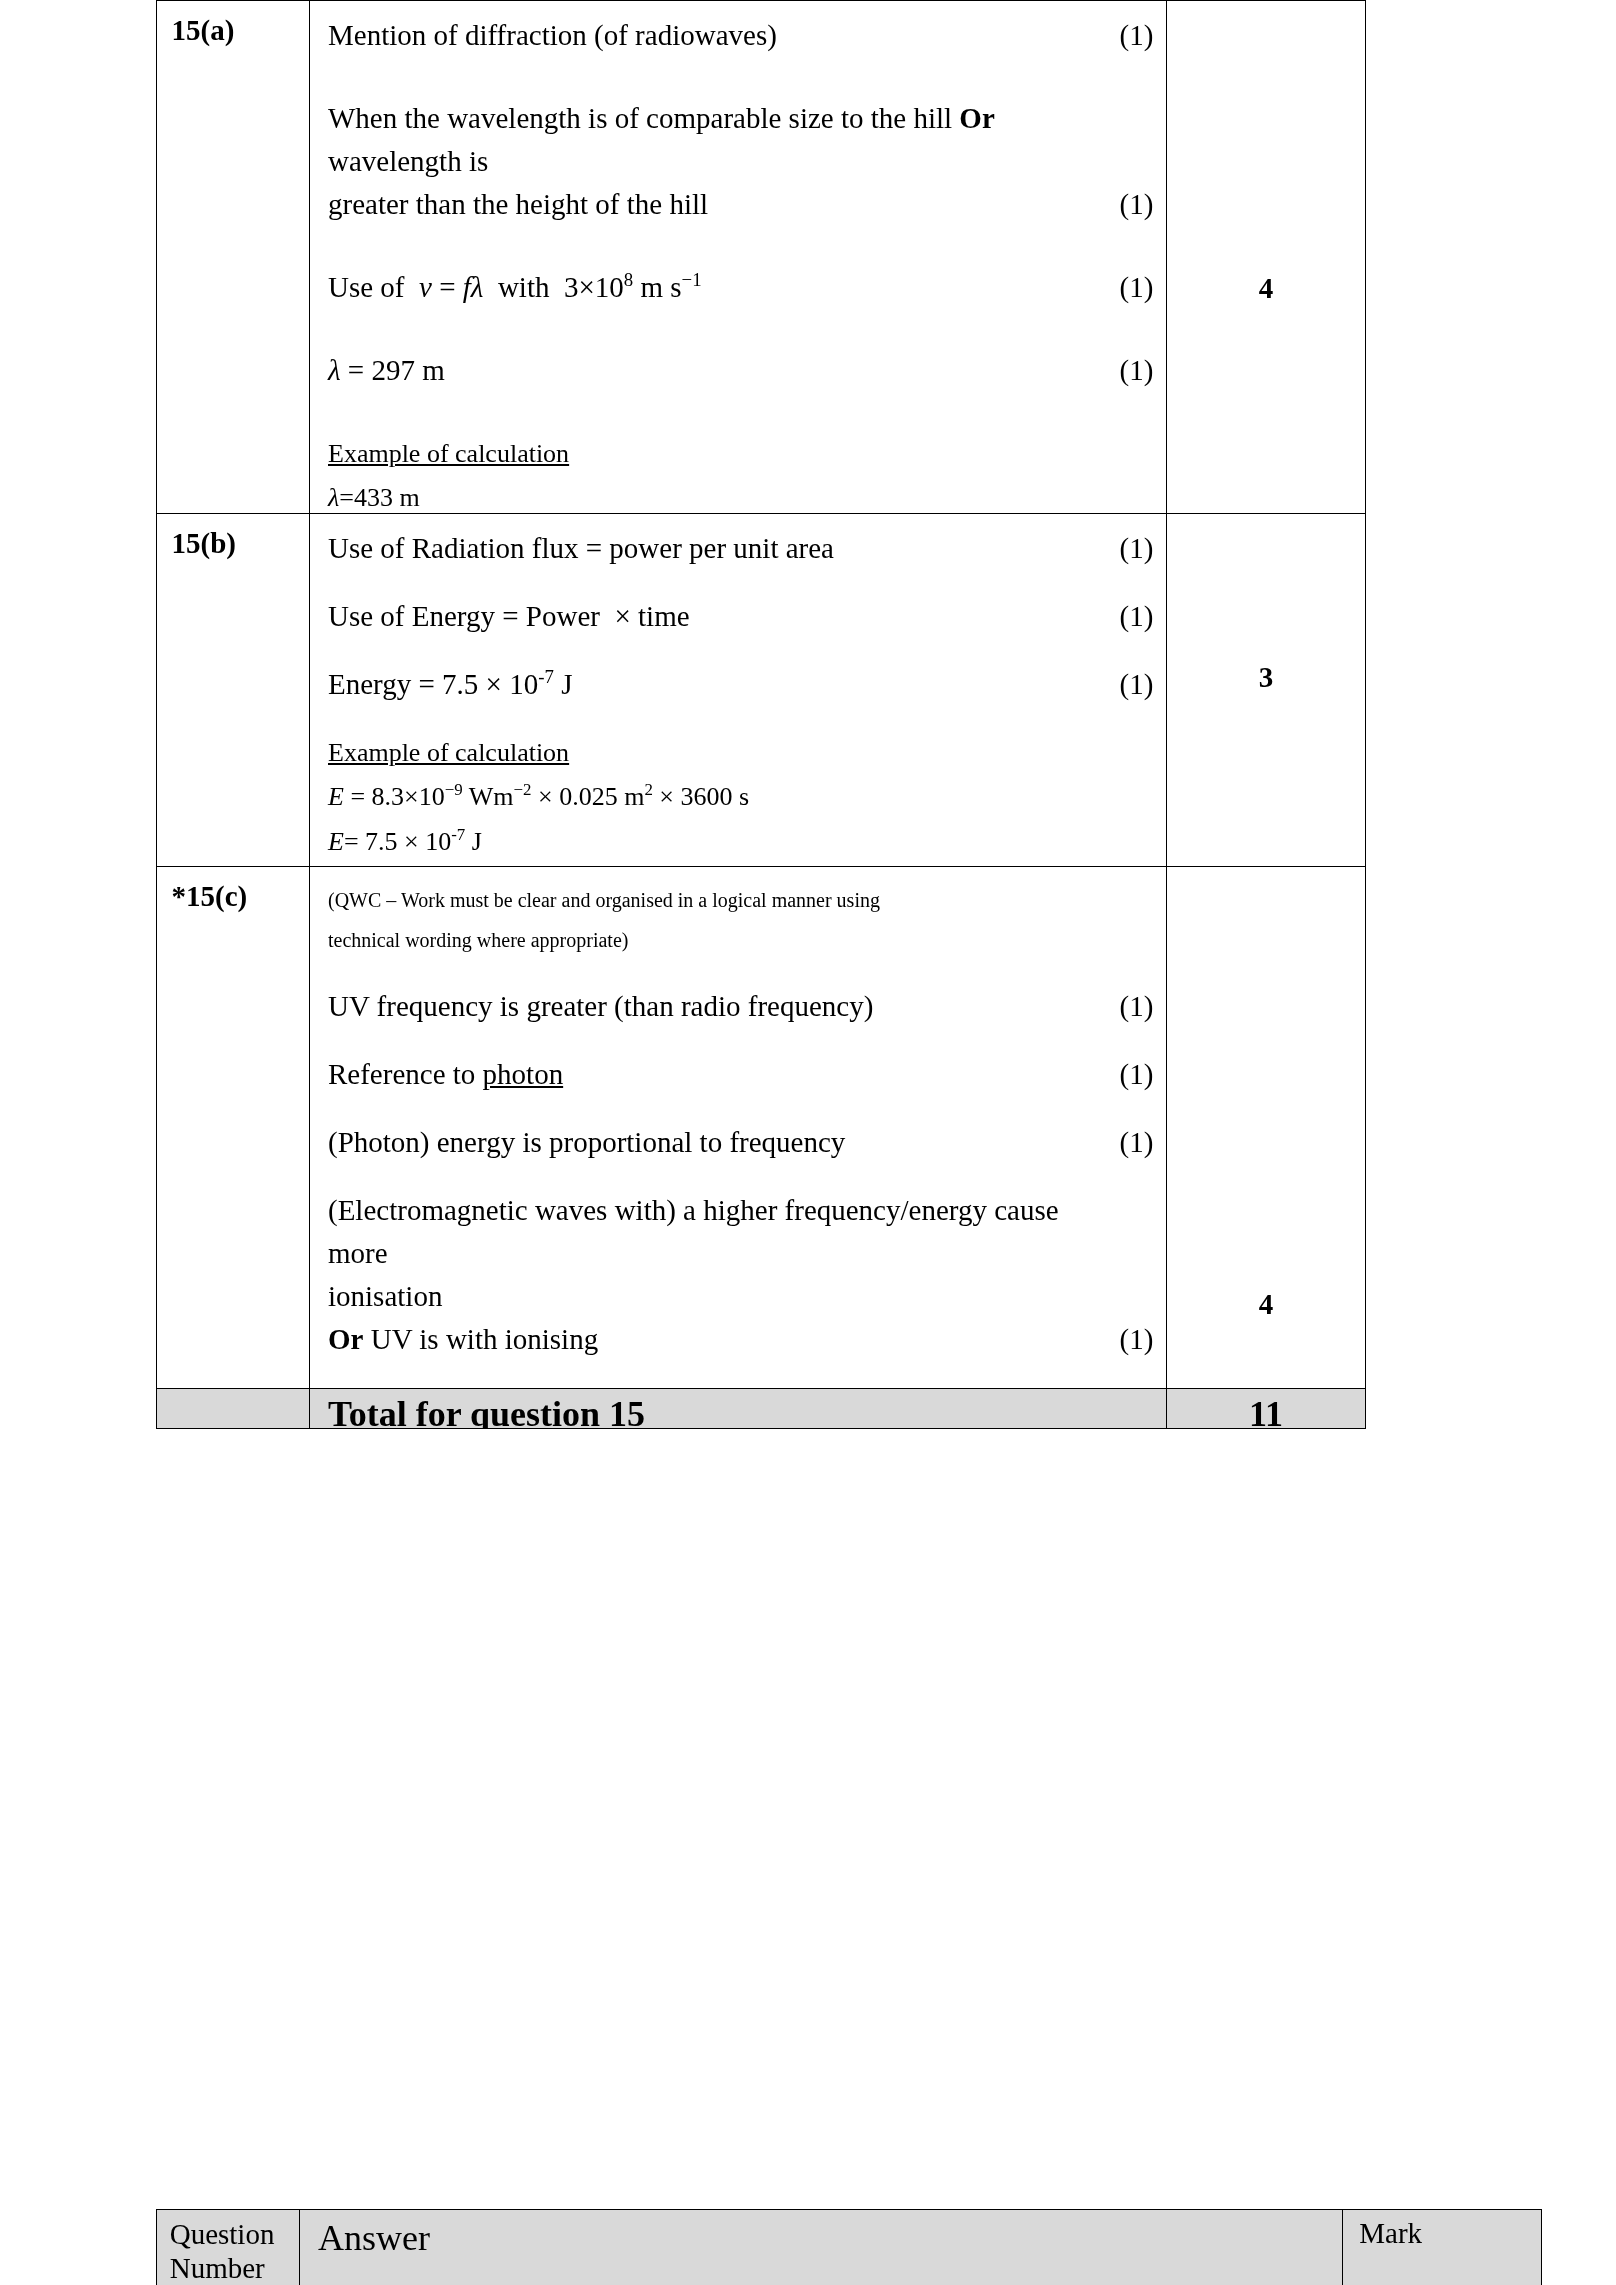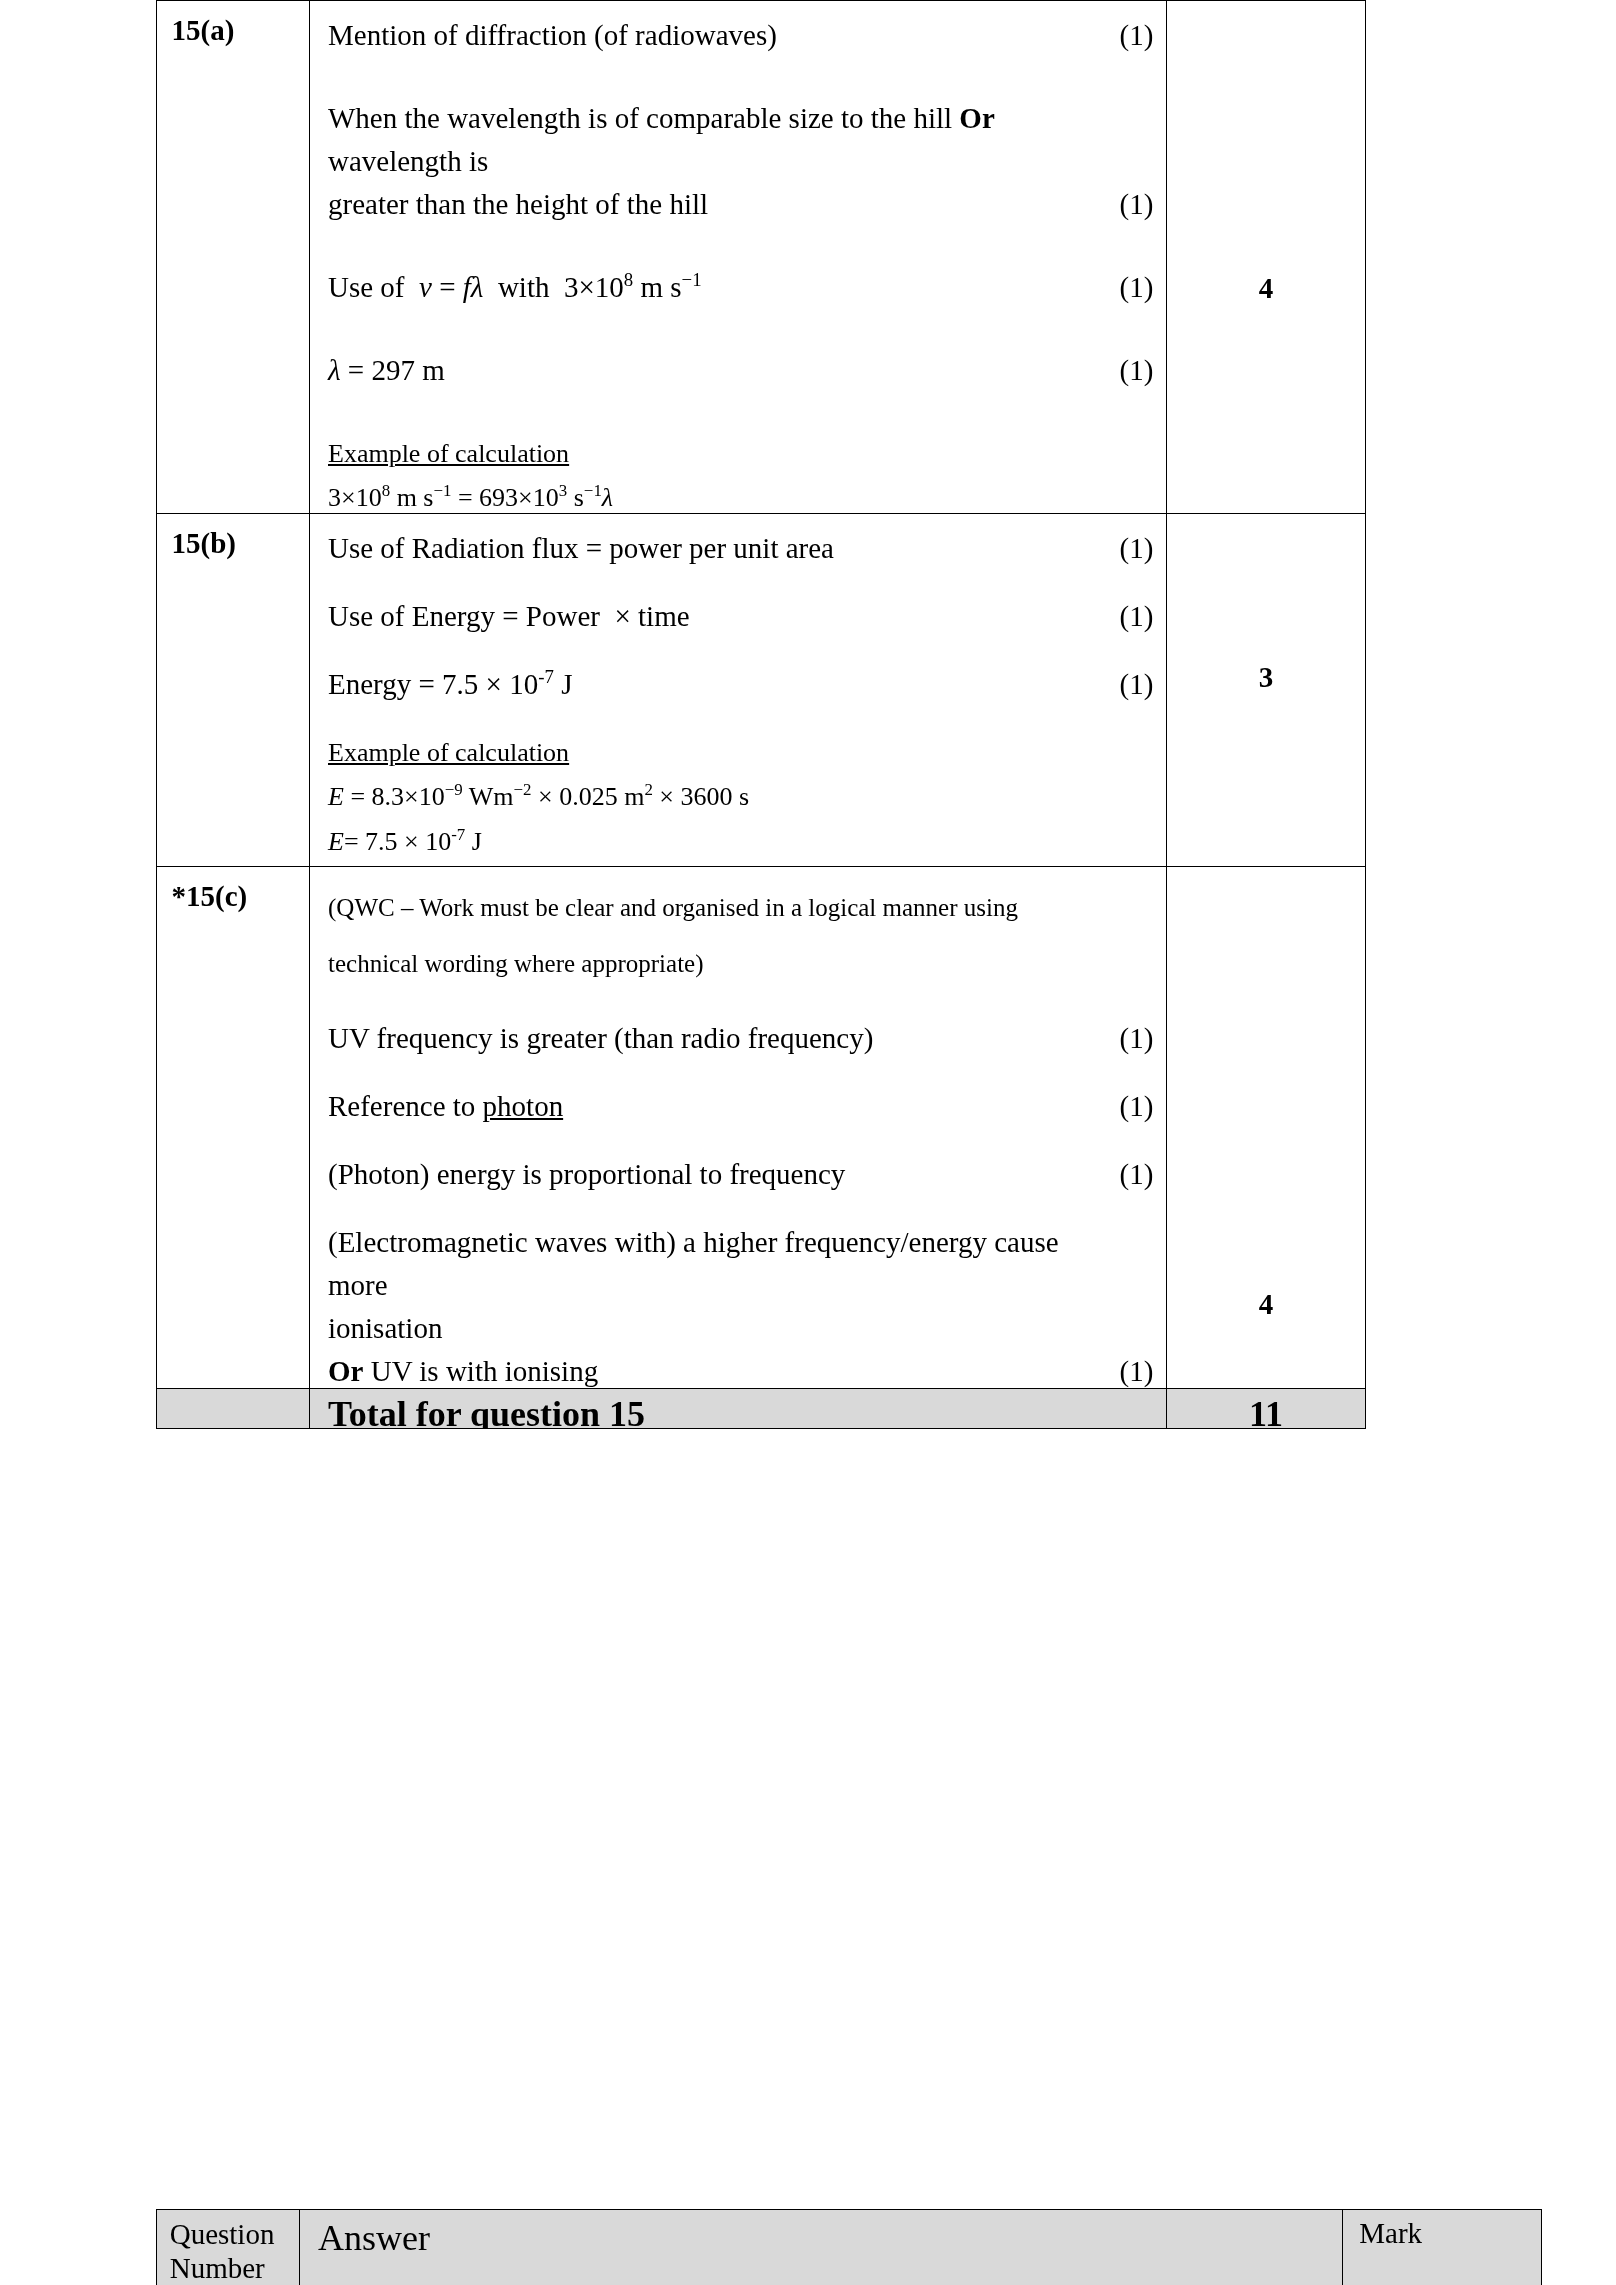--- a/index.html
+++ b/index.html
@@ -24,21 +24,21 @@
   .row0 .mark{padding-top:271px}
   .row1 .mark{padding-top:147px}
   .row2 .mark{padding-top:421px}
 
   .block{display:flex;align-items:flex-end;margin-bottom:40px}
   .row1 .block{margin-bottom:25px}
   .row2 .block{margin-bottom:25px}
   .block.calc{margin-bottom:1.8px}
   .btext{flex:1;white-space:pre-wrap}
   .bmark{flex-shrink:0;width:56px;text-align:right}
-  .qwc .btext{font-size:25px;line-height:56px}
+  .qwc .btext{font-size:20px;line-height:40px}
   .calc .btext{font-size:26px}
   .b{font-weight:bold}
   .i{font-style:italic}
   .u{text-decoration:underline}
   sup{font-size:0.65em;line-height:0}
 
   
   .trow{display:flex;height:39px;background:#d9d9d9;font-weight:bold;font-size:36px}
   .tq{width:153px;flex-shrink:0;border-right:1.8px solid #000}
   .ta{flex:1;border-right:1.8px solid #000;padding:3.6px 0 0 18px}
@@ -72,23 +72,20 @@
           <div class="block">
             <div class="btext"><span>Use of  </span><span class="i">v</span><span> = </span><span class="i">fλ</span><span>  with  3×10</span><sup>8</sup><span> m s</span><sup>−1</sup></div>
             <div class="bmark">(1)</div>
           </div>
           <div class="block">
             <div class="btext"><span class="i">λ</span><span> = 297 m</span></div>
             <div class="bmark">(1)</div>
           </div>
           <div class="block calc">
             <div class="btext"><span class="u">Example of calculation</span></div>
-          </div>
-          <div class="block calc">
-            <div class="btext"><span>3×10</span><sup>8</sup><span> m s</span><sup>−1</sup><span> = 693×10</span><sup>3</sup><span> s</span><sup>−1</sup><span class="i">λ</span></div>
           </div>
           <div class="block calc">
             <div class="btext"><span class="i">λ</span><span>=433 m</span></div>
           </div>
         </div>
         <div class="cell mark">
           <div>4</div>
         </div>
       </div>
       <div class="qrow row1">

